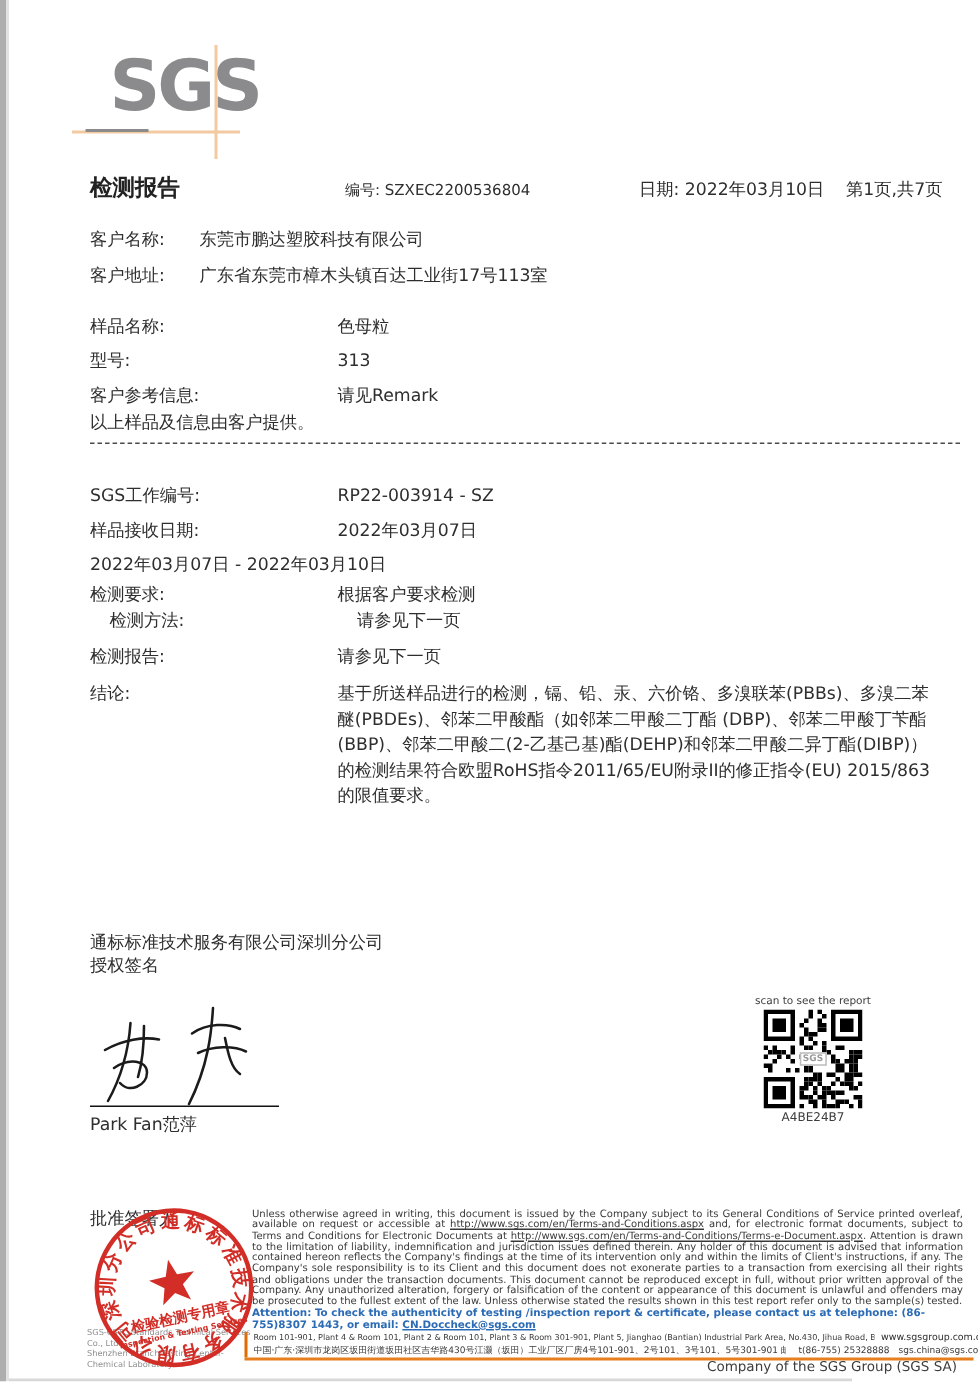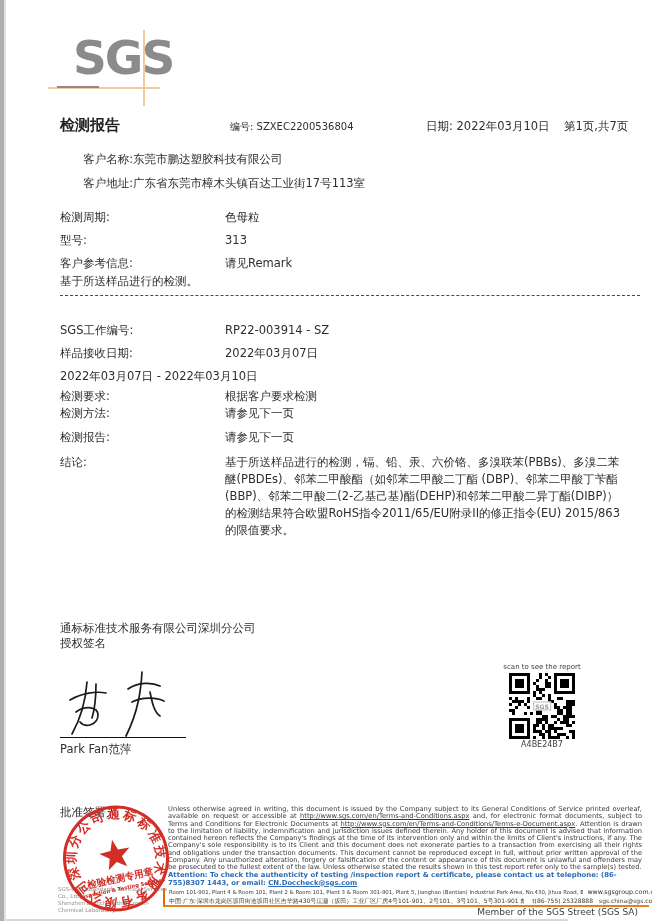--- a/index.html
+++ b/index.html
@@ -22,34 +22,34 @@
   .title-row{position:absolute;left:60px;top:116px;width:580px;display:flex;align-items:baseline;}
   .doc-title{font-size:15px;font-weight:bold;color:#222;width:170px;}
   .meta-no{font-size:10px;width:196px;}
   .meta-date{font-size:11.5px;width:138px;}
   .meta-page{font-size:11.5px;}
 
   
   .row{display:flex;font-size:11.5px;line-height:16px;}
   .row .lab{flex:none;}
   .customer-block{position:absolute;left:60px;top:151px;width:560px;}
-  .customer-block .row{margin-bottom:8px;text-align:right;}
+  .customer-block .row{margin-bottom:8px;}
   .customer-block .lab{width:73px;}
   .sample-block{position:absolute;left:60px;top:209px;width:560px;}
   .sample-block .row{margin-bottom:7px;}
   .sample-block .lab{width:165px;}
   .note{position:absolute;left:60px;top:274px;font-size:11.5px;}
   .dash-sep{position:absolute;left:60px;top:295px;width:580px;border-top:1px dashed #4a4a4a;}
 
   .job-block{position:absolute;left:60px;top:322px;width:572px;}
   .job-block .lab{width:165px;}
   .job-block .row.g1{margin-bottom:7px;}
   .job-block .row.g2{margin-bottom:4px;}
   .job-block .row.g3{margin-bottom:1px;}
-  .job-block .row.g4{margin-bottom:8px;}
+  .job-block .row.g4{margin-bottom:8px;margin-left:13px;}
   .conclusion{position:absolute;left:60px;top:454px;width:572px;display:flex;font-size:11.5px;line-height:17px;}
   .conclusion .lab{width:165px;flex:none;}
   .conclusion .val{flex:1;max-width:400px;}
 
   
   .sig-company{position:absolute;left:60px;top:621px;font-size:11.5px;line-height:15px;width:330px;}
   .sig-svg{position:absolute;left:62px;top:662px;}
   .sig-line{position:absolute;left:60px;top:737px;width:126px;border-top:1.5px solid #111;}
   .sig-name{position:absolute;left:60px;top:742px;font-size:11.5px;}
   .sig-role{position:absolute;left:60px;top:761px;font-size:11.5px;margin-top:44px;}
@@ -112,33 +112,33 @@
       <span class="val">东莞市鹏达塑胶科技有限公司</span>
     </div>
     <div class="row">
       <span class="lab">客户地址:</span>
       <span class="val">广东省东莞市樟木头镇百达工业街17号113室</span>
     </div>
   </div>
 
   <div class="sample-block">
     <div class="row">
-      <span class="lab">检测周期:</span>
+      <span class="lab">样品名称:</span>
       <span class="val">色母粒</span>
     </div>
     <div class="row">
       <span class="lab">型号:</span>
       <span class="val">313</span>
     </div>
     <div class="row">
       <span class="lab">客户参考信息:</span>
       <span class="val">请见Remark</span>
     </div>
   </div>
-  <div class="note">基于所送样品进行的检测。</div>
+  <div class="note">以上样品及信息由客户提供。</div>
   <div class="dash-sep"></div>
 
   <div class="job-block">
     <div class="row g1">
       <span class="lab">SGS工作编号:</span>
       <span class="val">RP22-003914 - SZ</span>
     </div>
     <div class="row g1">
       <span class="lab">样品接收日期:</span>
       <span class="val">2022年03月07日</span>
@@ -367,15 +367,15 @@
         <span class="grow">Room 101-901, Plant 4 &amp; Room 101, Plant 2 &amp; Room 101, Plant 3 &amp; Room 301-901, Plant 5, Jianghao (Bantian) Industrial Park Area, No.430, Jihua Road, Bantian Community, Bantian Street, Longgang District, Shenzhen, Guangdong, China 518129</span>
         <span class="website">www.sgsgroup.com.cn</span>
       </div>
       <div class="addr-row">
         <span class="grow addr-cn">中国·广东·深圳市龙岗区坂田街道坂田社区吉华路430号江灏（坂田）工业厂区厂房4号101-901、2号101、3号101、5号301-901  邮编: 518129</span>
         <span class="phone">t(86-755) 25328888</span>
         <span class="email2">sgs.china@sgs.com</span>
       </div>
     </div>
     <div class="orange-rule"></div>
-    <div class="member-line">Member of the SGS Street (SGS SA)</div>
+    <div class="member-line">Company of the SGS Group (SGS SA)</div>
   </div>
 </div>
 
 </body></html>

